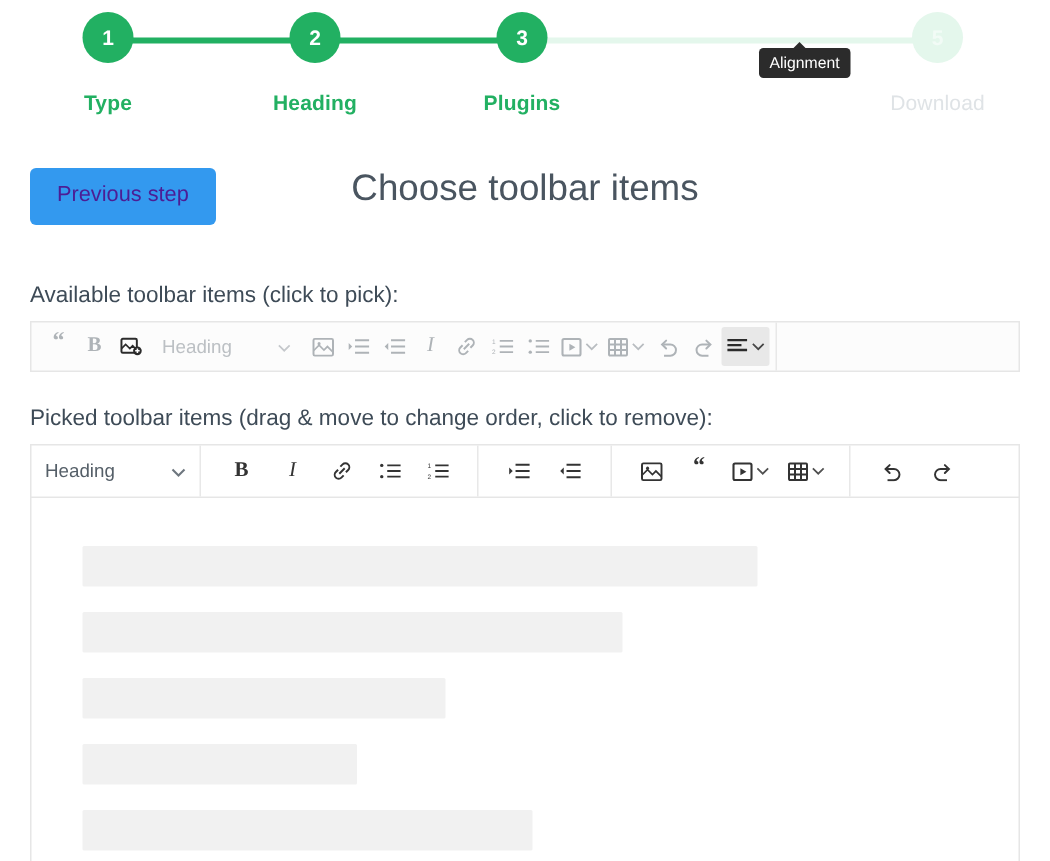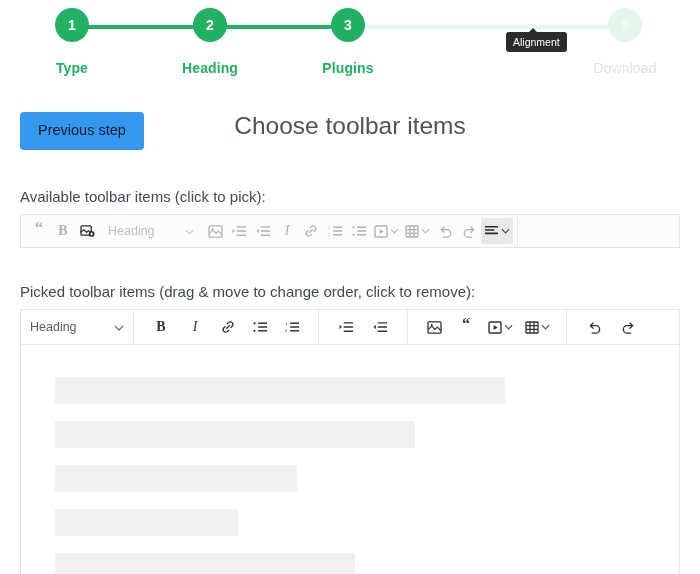--- a/index.html
+++ b/index.html
@@ -61,21 +61,21 @@
     position: relative;
     height: 56px;
     margin-top: 44px;
   }
   .btn {
     position: absolute;
     top: 0;
     background: #3399ef;
     border: none;
     border-radius: 4px;
-    color: #0f172a;
+    color: #4c1d95;
     font-size: 14.5px;
     font-family: "Liberation Sans", sans-serif;
     padding: 11px 18px;
     cursor: pointer;
     line-height: 1.1;
   }
   #prev-btn { left: 20px; }
   #next-btn { right: 20px; }
   #page-title {
     position: absolute;
@@ -87,21 +87,21 @@
     margin: 0;
   }
 
   
   .section-label {
     margin: 0 0 9px 20px;
     font-size: 15px;
     color: #3e4b57;
   }
   #available-label { margin-top: 20px; }
-  #picked-label { margin-top: 35px; }
+  #picked-label { margin-top: 22px; }
 
   
   .toolbar {
     margin: 0 20px;
     border: 1px solid #e6e6e6;
     background: #ffffff;
     display: flex;
     align-items: center;
     position: relative;
   }

